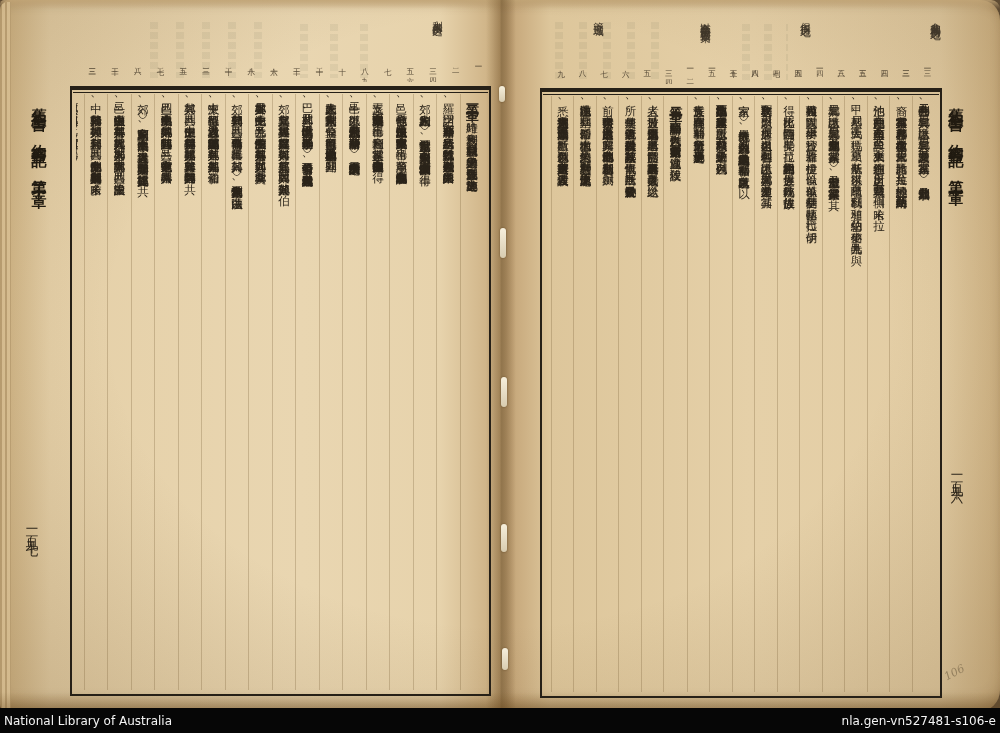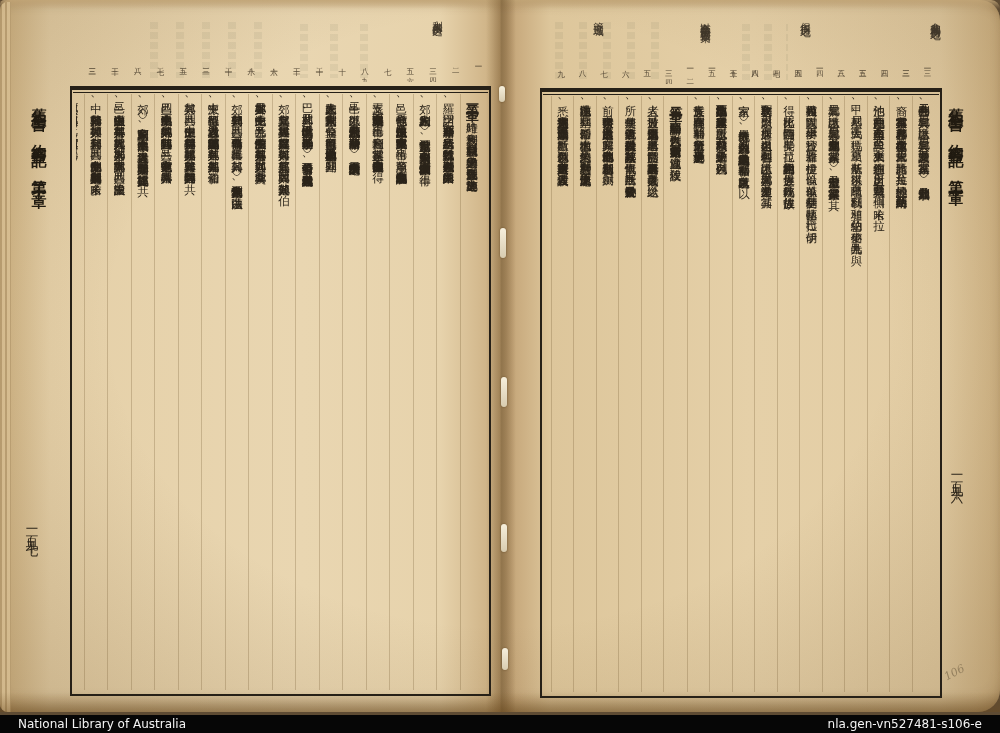--- a/index.html
+++ b/index.html
@@ -91,22 +91,22 @@
             mask:repeating-linear-gradient(90deg,#000 0 8px,transparent 8px 24px);}
   .ghost.g4{left:742px;top:24px;width:46px;height:56px;
     -webkit-mask:repeating-linear-gradient(90deg,#000 0 8px,transparent 8px 22px);
             mask:repeating-linear-gradient(90deg,#000 0 8px,transparent 8px 22px);}
 
   
   .pencil{position:absolute;left:944px;top:666px;transform:rotate(-28deg);
     font:italic 11px "DejaVu Serif",serif;color:#8a7757;opacity:.85;}
 
   
-  .footer{position:absolute;left:0;right:0;bottom:0;height:18px;background:#060606;
-    display:flex;justify-content:space-between;align-items:center;padding:0 18px;
+  .footer{position:absolute;left:0;right:0;bottom:0;height:25px;background:#060606;
+    display:flex;justify-content:space-between;align-items:center;padding:0 4px;
     font-family:"DejaVu Sans",sans-serif;font-size:12px;color:#f4f4f4;}
 </style>
 </head>
 <body>
 
 <div class="book">
   <div class="top-edge"></div>
   <div class="left-edge"></div>
   <div class="gutter"></div>
   <div class="bottom-edge"></div>

